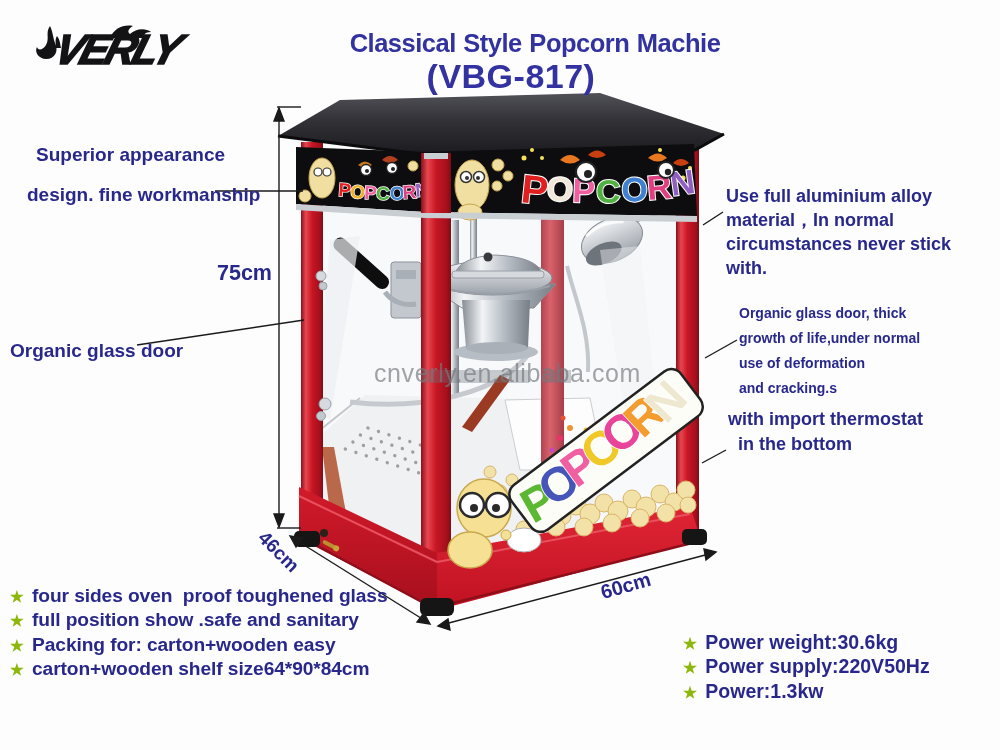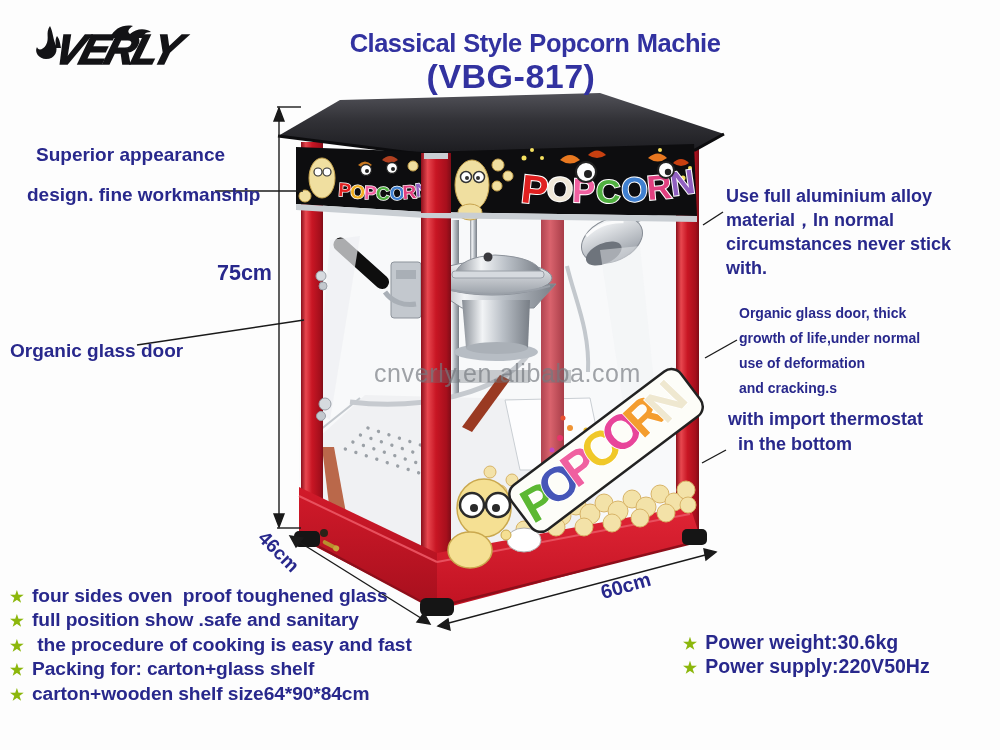--- a/index.html
+++ b/index.html
@@ -338,25 +338,25 @@
 <div class="abs navy" style="left:726px;top:184px;font-size:18px;line-height:24px;">Use full aluminium alloy<br>material，In normal<br>circumstances never stick<br>with.</div>
 <div class="abs navy" style="left:739px;top:301px;font-size:14px;line-height:25px;">Organic glass door, thick<br>growth of life,under normal<br>use of deformation<br>and cracking.s</div>
 <div class="abs navy" style="left:728px;top:407px;font-size:18px;line-height:25px;">with import thermostat<br>&nbsp;&nbsp;in the bottom</div>
 
 <div class="abs navy" style="left:269px;top:527px;font-size:19px;transform:rotate(45deg);transform-origin:left top;">46cm</div>
 <div class="abs navy" style="left:598px;top:582px;font-size:20px;transform:rotate(-16deg);transform-origin:left top;">60cm</div>
 
 <div class="abs" style="left:10px;top:584px;font-size:19.2px;line-height:23.4px;font-weight:bold;letter-spacing:-0.1px;">
 <div><span class="star">★ </span><span class="navy">four sides oven&nbsp; proof toughened glass</span></div>
 <div><span class="star">★ </span><span class="navy">full position show .safe and sanitary</span></div>
-<div><span class="star">★ </span><span class="navy">&nbsp;the procedure of cooking is easy and fast</span></div>
-<div><span class="star">★ </span><span class="navy">Packing for: carton+glass shelf</span></div>
+<div><span class="star">★ </span><span class="navy">Packing for: carton+wooden easy</span></div>
 <div><span class="star">★ </span><span class="navy">carton+wooden shelf size64*90*84cm</span></div>
 </div>
 
 <div class="abs" style="left:683px;top:631px;font-size:19.5px;line-height:23.3px;font-weight:bold;">
 <div><span class="star">★ </span><span class="navy">Power weight:30.6kg</span></div>
 <div><span class="star">★ </span><span class="navy">Power supply:220V50Hz</span></div>
+<div><span class="star">★ </span><span class="navy">Power:1.3kw</span></div>
 </div>
 
 <div class="abs" style="left:421px;top:370px;width:108px;height:13px;background:rgba(110,115,120,0.35);"></div>
 <div class="abs" style="left:543px;top:370px;width:28px;height:13px;background:rgba(110,115,120,0.35);"></div>
 <div class="abs" style="left:374px;top:359px;font-size:25px;color:rgba(116,121,127,0.68);letter-spacing:0.6px;">cnverly.en.alibaba.com</div>
 
 </body></html>

